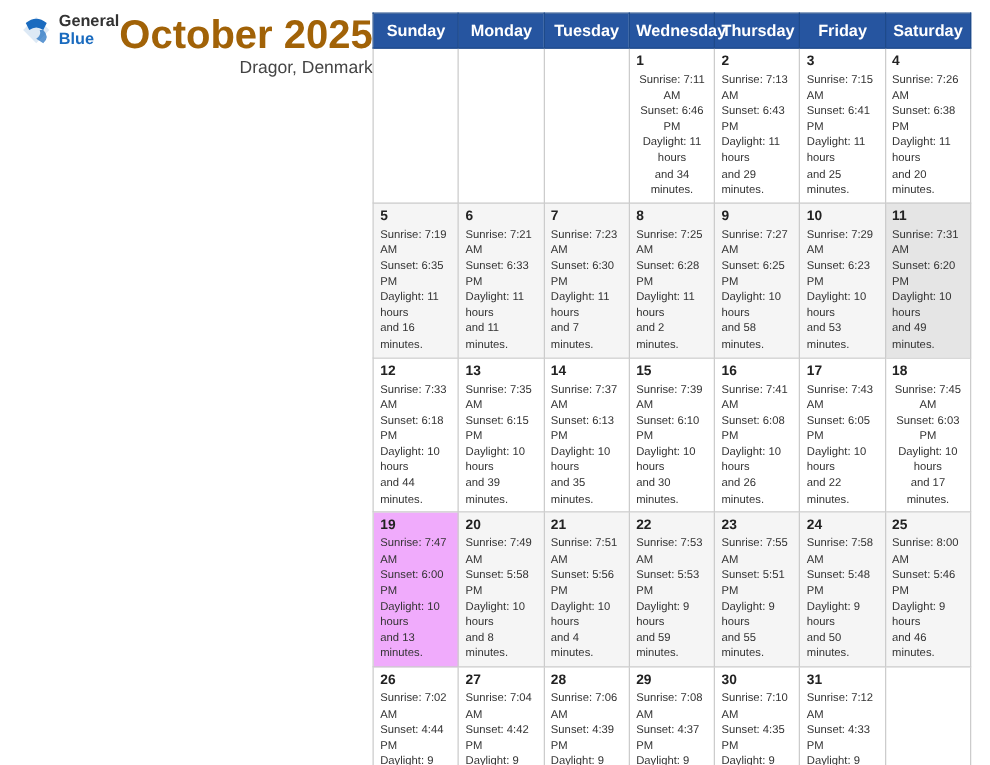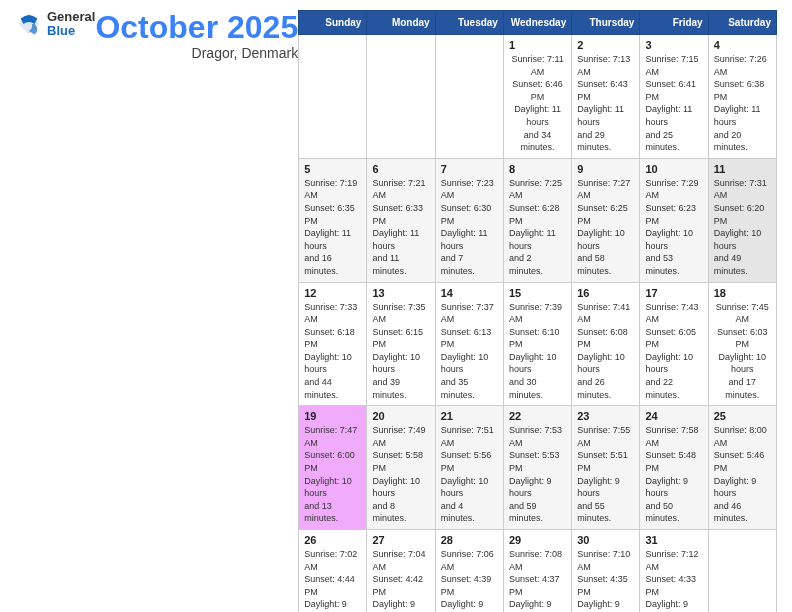--- a/index.html
+++ b/index.html
@@ -40,41 +40,41 @@
     .logo-icon {
       width: 28px;
       height: 28px;
     }
     .title-block {
       text-align: right;
     }
     .month-title {
       font-size: 32px;
       font-weight: bold;
-      color: #3b82f6;
+      color: #a16207;
       line-height: 1.1;
     }
     .location {
       font-size: 14px;
       color: #444;
     }
     .calendar {
       flex: 1;
       border: 1px solid #ccc;
       border-collapse: collapse;
       width: 100%;
       table-layout: fixed;
     }
     .calendar th {
       background-color: #2655a0;
       color: #fff;
-      font-size: 10px;
+      font-size: 13px;
       font-weight: bold;
       padding: 6px 5px;
-      text-align: right;
+      text-align: center;
       border: 1px solid #1e4a8a;
     }
     .calendar td {
       border: 1px solid #ccc;
       vertical-align: top;
       padding: 4px 5px;
       font-size: 9.5px;
       color: #333;
       height: 78px;
     }

